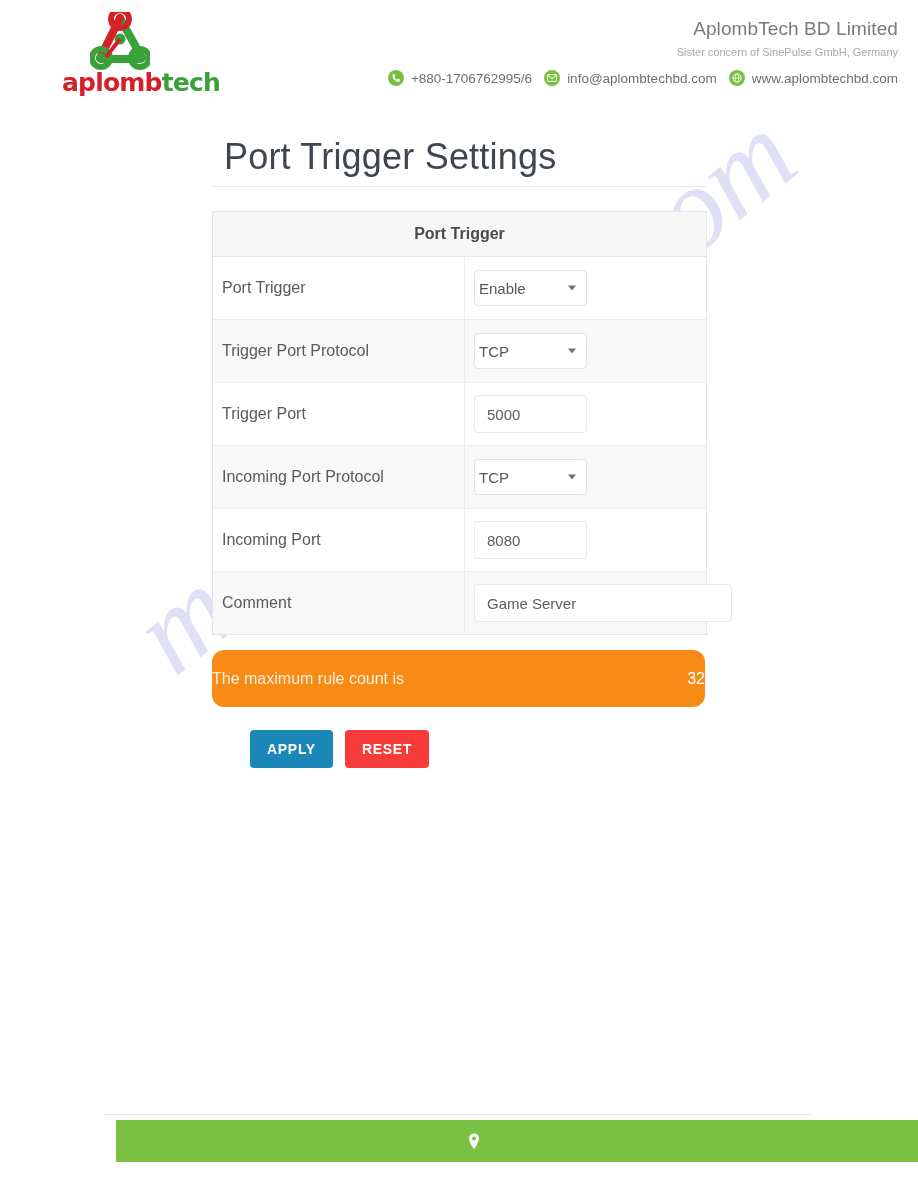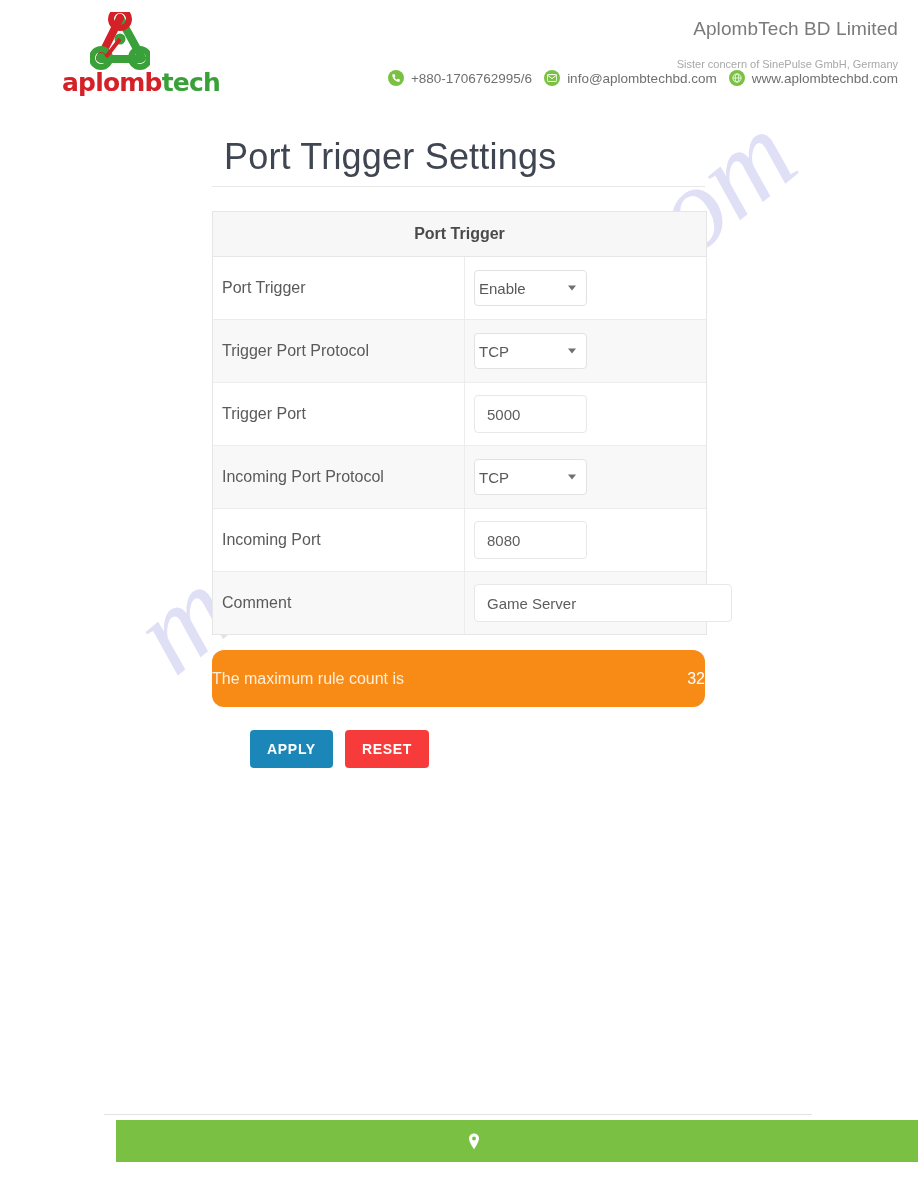--- a/index.html
+++ b/index.html
@@ -82,21 +82,21 @@
   }
   .company-name {
     font-size: 19px;
     color: #7a7a7a;
     letter-spacing: 0.1px;
     font-weight: normal;
   }
   .company-sub {
     font-size: 11px;
     color: #a8a8a8;
-    margin-top: 18px;
+    margin-top: 6px;
   }
 
   .contact-row {
     position: absolute;
     right: 20px;
     top: 70px;
     display: flex;
     align-items: flex-end;
     gap: 12px;
   }

